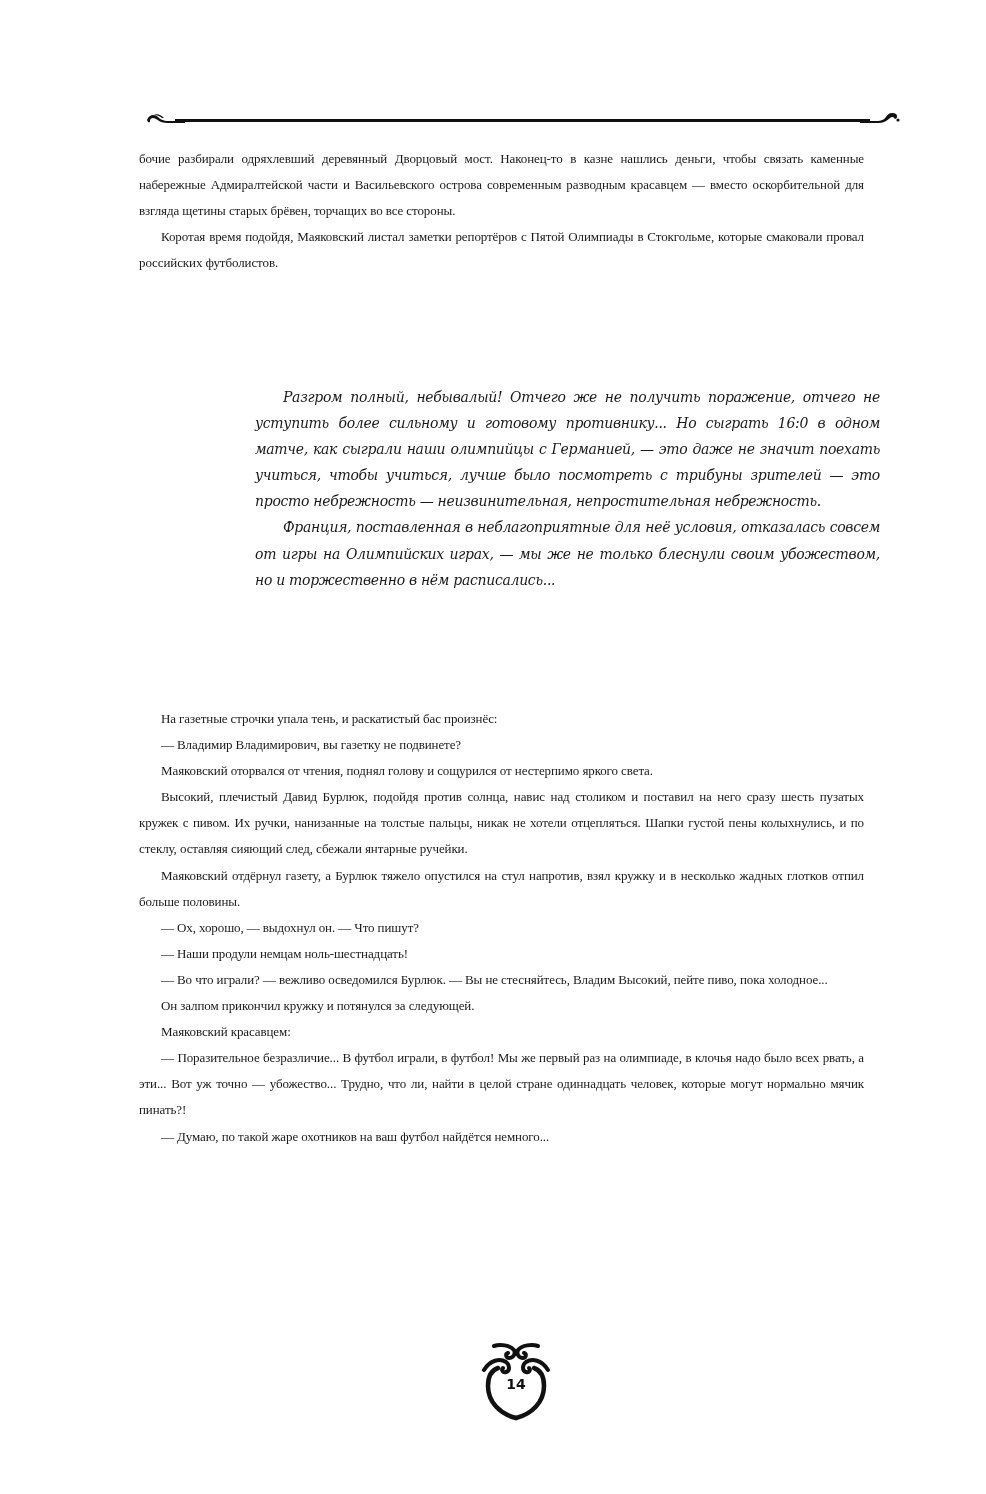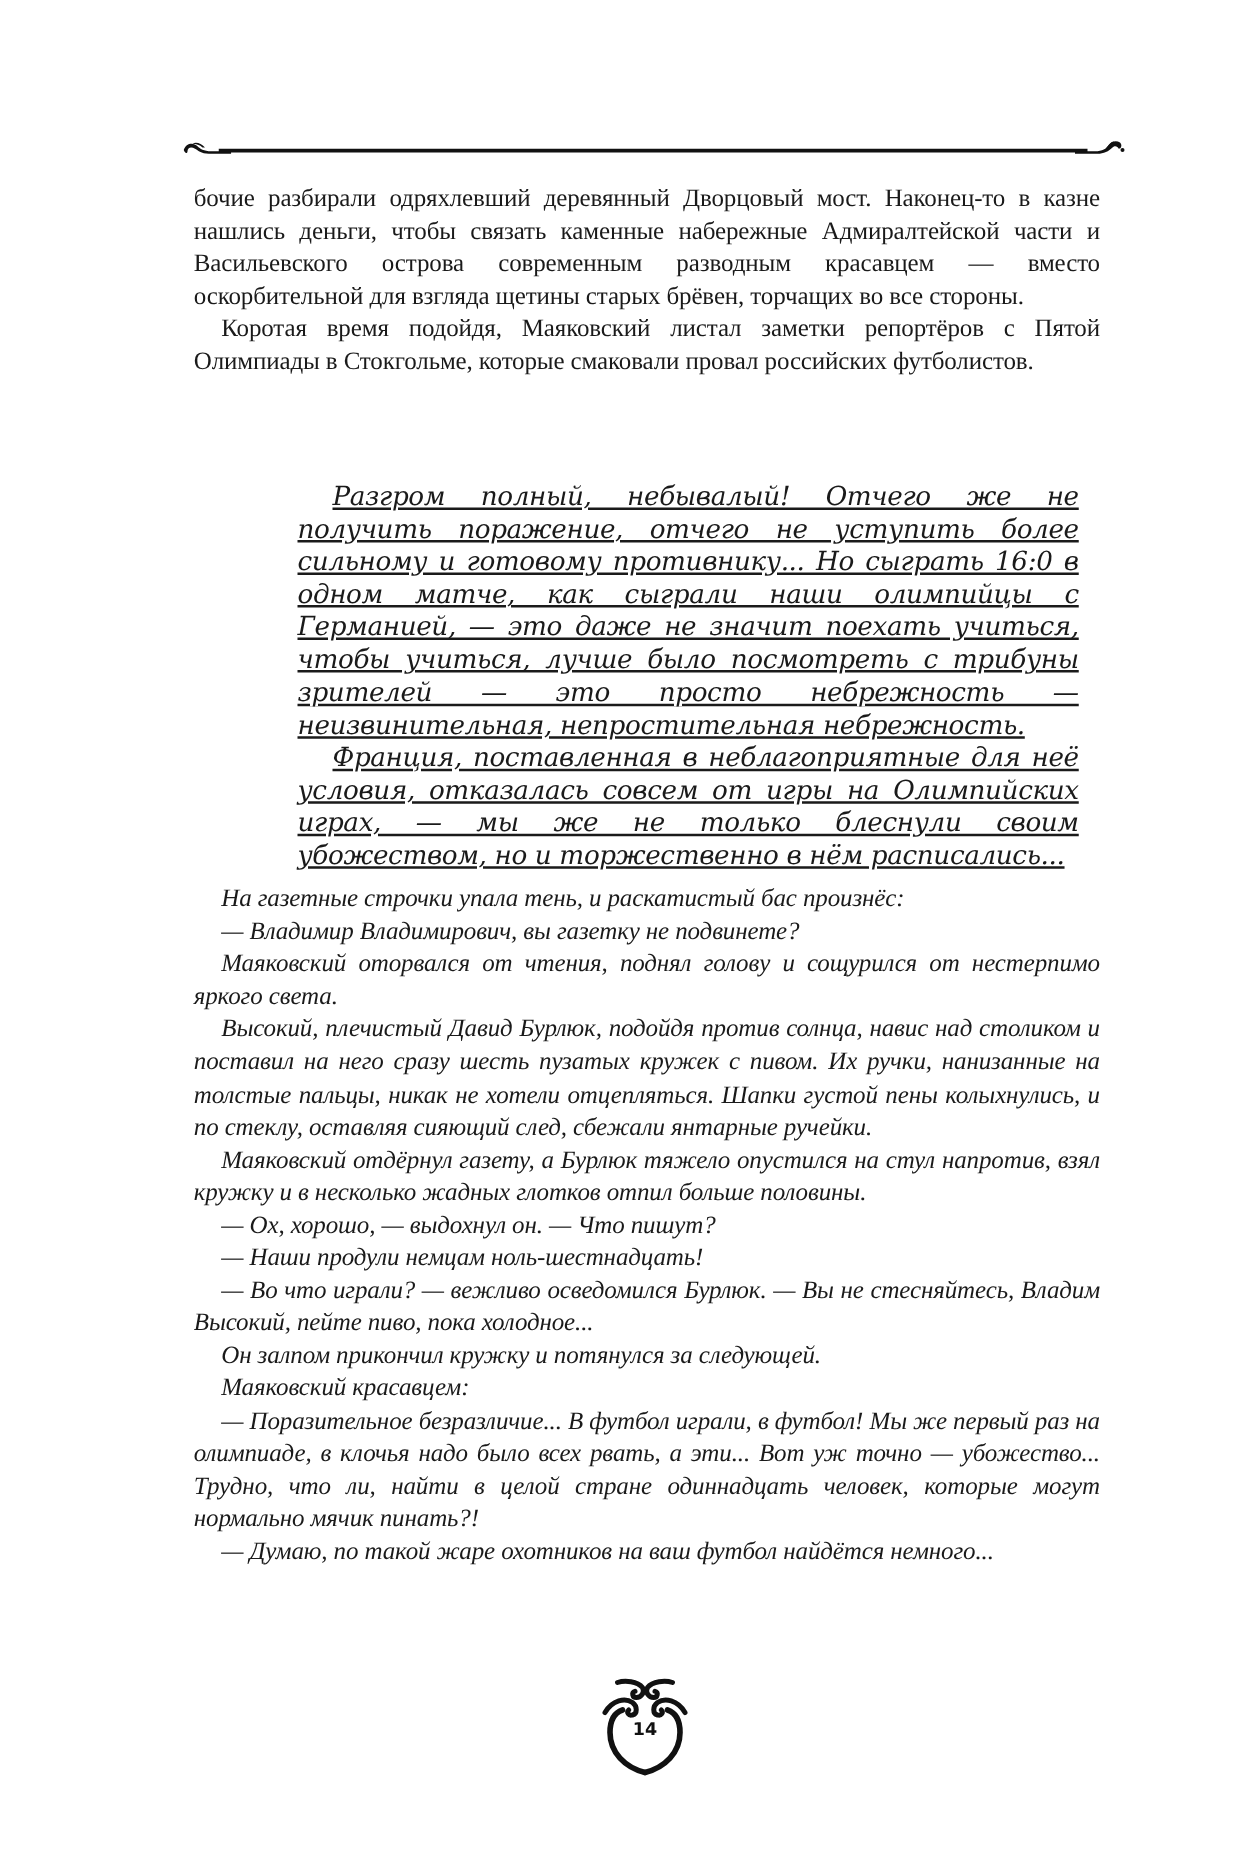--- a/index.html
+++ b/index.html
@@ -2,24 +2,24 @@
 <html><head>
   <meta charset="utf-8">
   <style>
     html, body { margin: 0; padding: 0; background: #ffffff; }
     body { width: 986px; height: 1494px; position: relative; overflow: hidden; color: #1a1a1a; }
     .header-rule { position: absolute; left: 145px; top: 108px; width: 755px; height: 20px; }
     .header-line { position: absolute; left: 30px; right: 30px; top: 11px; height: 3px; background: #111; }
     .orn { position: absolute; top: 0; width: 40px; height: 20px; }
     .orn.left { left: 0; }
     .orn.right { right: 0; }
-    .text-block { position: absolute; left: 155px; width: 725px; font-family: "Liberation Serif", serif; font-size: 20px; line-height: 26.1px; text-align: justify; letter-spacing: -0.1px; }
+    .text-block { position: absolute; left: 139px; width: 725px; font-family: "Liberation Serif", serif; font-size: 13px; line-height: 26.1px; text-align: justify; letter-spacing: -0.1px; }
     .text-block p { margin: 0; text-indent: 22px; }
     .text-block p.noindent { text-indent: 0; }
-    .quote-block { position: absolute; left: 238px; width: 625px; font-family: "DejaVu Serif", serif; font-style: italic; font-size: 21px; line-height: 26.1px; text-align: justify; letter-spacing: -0.3px; text-decoration: underline; }
+    .quote-block { position: absolute; left: 255px; width: 625px; font-family: "DejaVu Serif", serif; font-style: italic; font-size: 14px; line-height: 26.1px; text-align: justify; letter-spacing: -0.3px; }
     .quote-block p { margin: 0; text-indent: 28px; }
     .page-num-wrap { position: absolute; left: 480px; top: 1340px; width: 72px; height: 82px; }
     .page-num { position: absolute; left: 0; top: 36px; width: 72px; text-align: center; font-family: "DejaVu Sans", sans-serif; font-weight: bold; font-size: 14px; color: #111; }
   </style>
 </head>
 <body>
 
 <div class="header-rule">
   <svg class="orn left" viewBox="0 0 40 20">
     <path d="M2 12 C4 6, 10 6, 13 9 C15 11, 18 13, 24 13 L40 13 L40 15 L22 15 C16 15, 13 12, 11 11 C8 9, 5 10, 5 13 C5 15, 3 15, 2 12 Z" fill="#111"></path>
@@ -36,21 +36,21 @@
 <div class="text-block" style="top:146px;">
   <p class="noindent">бочие разбирали одряхлевший деревянный Дворцовый мост. Наконец-то в казне нашлись деньги, чтобы связать каменные набережные Адмиралтейской части и Васильевского острова современным разводным красавцем — вместо оскорбительной для взгляда щетины старых брёвен, торчащих во все стороны.</p>
   <p>Коротая время подойдя, Маяковский листал заметки репортёров с Пятой Олимпиады в Стокгольме, которые смаковали провал российских футболистов.</p>
 </div>
 
 <div class="quote-block" style="top:384px;">
   <p>Разгром полный, небывалый! Отчего же не получить поражение, отчего не уступить более сильному и готовому противнику... Но сыграть 16:0 в одном матче, как сыграли наши олимпийцы с Германией, — это даже не значит поехать учиться, чтобы учиться, лучше было посмотреть с трибуны зрителей — это просто небрежность — неизвинительная, непростительная небрежность.</p>
   <p>Франция, поставленная в неблагоприятные для неё условия, отказалась совсем от игры на Олимпийских играх, — мы же не только блеснули своим убожеством, но и торжественно в нём расписались...</p>
 </div>
 
-<div class="text-block" style="top:706px;font-style:italic;">
+<div class="text-block" style="top:706px;">
   <p>На газетные строчки упала тень, и раскатистый бас произнёс:</p>
   <p>— Владимир Владимирович, вы газетку не подвинете?</p>
   <p>Маяковский оторвался от чтения, поднял голову и сощурился от нестерпимо яркого света.</p>
   <p>Высокий, плечистый Давид Бурлюк, подойдя против солнца, навис над столиком и поставил на него сразу шесть пузатых кружек с пивом. Их ручки, нанизанные на толстые пальцы, никак не хотели отцепляться. Шапки густой пены колыхнулись, и по стеклу, оставляя сияющий след, сбежали янтарные ручейки.</p>
   <p>Маяковский отдёрнул газету, а Бурлюк тяжело опустился на стул напротив, взял кружку и в несколько жадных глотков отпил больше половины.</p>
   <p>— Ох, хорошо, — выдохнул он. — Что пишут?</p>
   <p>— Наши продули немцам ноль-шестнадцать!</p>
   <p>— Во что играли? — вежливо осведомился Бурлюк. — Вы не стесняйтесь, Владим Высокий, пейте пиво, пока холодное...</p>
   <p>Он залпом прикончил кружку и потянулся за следующей.</p>
   <p>Маяковский красавцем:</p>

